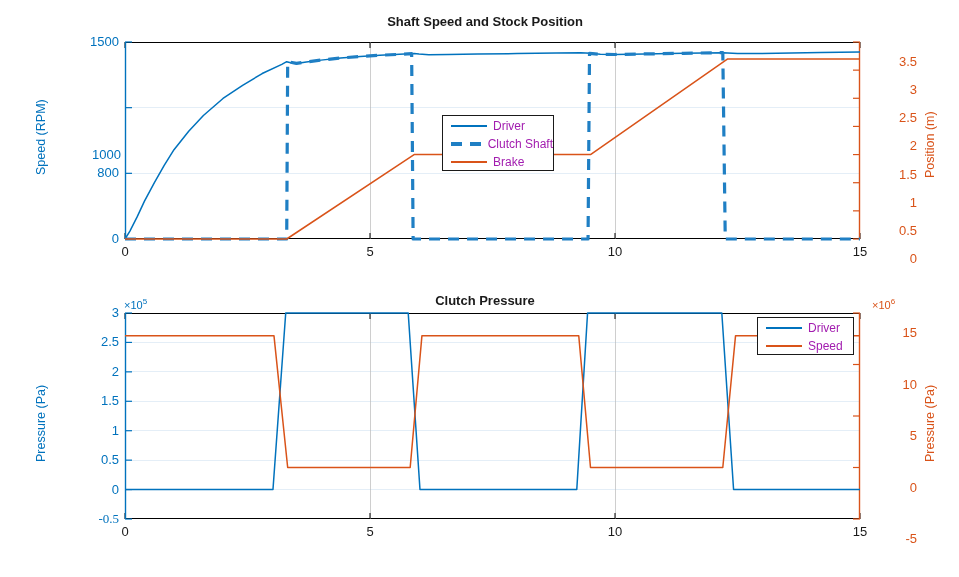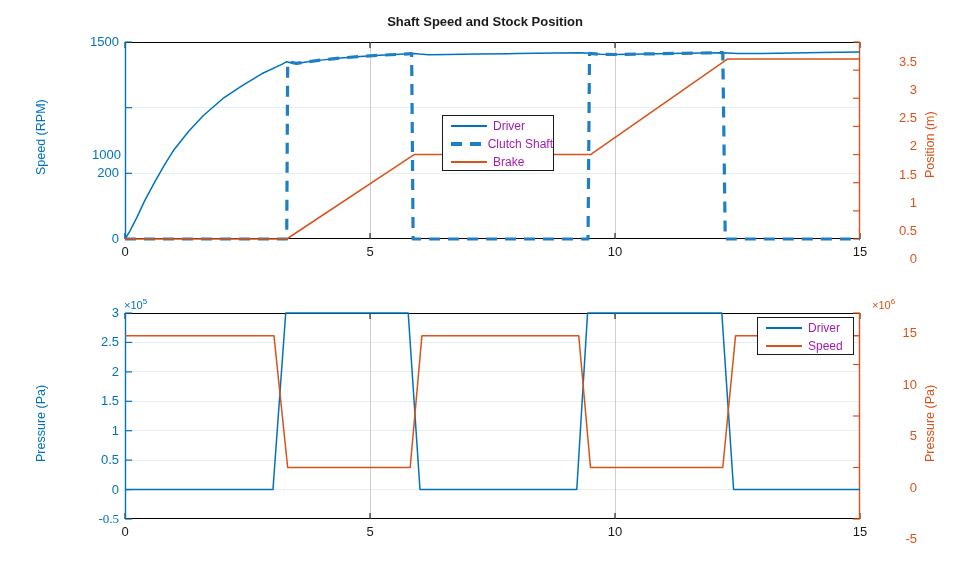--- a/index.html
+++ b/index.html
@@ -81,20 +81,21 @@
         <line x1="734.5" y1="0" x2="734.5" y2="197" stroke="#D95319" stroke-width="1.4"></line>
         <path d="M0.00 197.00 L4.90 189.12 L12.25 174.67 L19.60 158.91 L29.40 140.53 L39.20 123.45 L49.00 107.69 L63.70 89.31 L78.40 73.55 L98.00 56.47 L117.60 43.34 L137.20 31.52 L156.80 22.33 L161.70 19.70 L166.60 21.01 L171.50 21.41 L181.30 19.96 L196.00 18.12 L215.60 16.02 L235.20 14.45 L254.80 13.26 L274.40 12.35 L289.10 11.56 L294.00 12.08 L303.80 12.87 L323.40 12.61 L352.80 12.08 L392.00 11.56 L431.20 11.03 L455.70 10.77 L465.50 11.29 L475.30 12.35 L490.00 12.48 L519.40 11.95 L558.60 11.29 L597.80 10.64 L602.70 10.90 L612.50 11.56 L637.00 11.56 L666.40 11.03 L695.80 10.51 L735.00 9.98" fill="none" stroke="#0072BD" stroke-width="1.5" stroke-linecap="butt" stroke-linejoin="round"></path>
         <path d="M0.00 197.00 L159.25 197.00 L161.70 197.00 L162.68 19.70 L171.50 21.41 L181.30 19.96 L196.00 18.12 L215.60 16.02 L235.20 14.45 L254.80 13.26 L274.40 12.35 L286.65 11.56 L288.12 197.00 L463.05 197.00 L464.52 11.29 L475.30 12.35 L490.00 12.48 L519.40 11.95 L558.60 11.29 L597.80 10.64 L600.25 197.00 L735.00 197.00" fill="none" stroke="#1f7fc4" stroke-width="3.2" stroke-linecap="butt" stroke-linejoin="round" stroke-dasharray="11,8"></path>
         <path d="M0.00 197.00 L161.70 197.00 L289.10 112.57 L465.50 112.57 L602.70 16.89 L735.00 16.89" fill="none" stroke="#D95319" stroke-width="1.5" stroke-linecap="butt" stroke-linejoin="round"></path>
       </svg>
   </div>
 
   <div class="ylab left" style="left:34px;top:175px;transform:rotate(-90deg);">Speed (RPM)</div>
   <div class="ylab right" style="left:923px;top:178px;transform:rotate(-90deg);">Position (m)</div>
 
+  <div class="title" style="left:335px;top:293px;width:300px;">Clutch Pressure</div>
 
   <div class="axes" id="axBot" style="left:125px;top:313px;width:735px;height:206px;">
     <div class="plotbox"></div>
     <svg id="svgBot" width="735" height="206" viewBox="0 0 735 206">
         <line x1="0" y1="176.57142857142858" x2="735" y2="176.57142857142858" stroke="#e4eef7" stroke-width="1" shape-rendering="crispEdges"></line>
         <line x1="0" y1="147.14285714285714" x2="735" y2="147.14285714285714" stroke="#e4eef7" stroke-width="1" shape-rendering="crispEdges"></line>
         <line x1="0" y1="117.71428571428572" x2="735" y2="117.71428571428572" stroke="#e4eef7" stroke-width="1" shape-rendering="crispEdges"></line>
         <line x1="0" y1="88.28571428571429" x2="735" y2="88.28571428571429" stroke="#e4eef7" stroke-width="1" shape-rendering="crispEdges"></line>
         <line x1="0" y1="58.85714285714286" x2="735" y2="58.85714285714286" stroke="#e4eef7" stroke-width="1" shape-rendering="crispEdges"></line>
         <line x1="0" y1="29.428571428571445" x2="735" y2="29.428571428571445" stroke="#e4eef7" stroke-width="1" shape-rendering="crispEdges"></line>
@@ -169,21 +170,21 @@
       </div>
       <div class="row">
         <span class="sample">
           <i style="background: rgb(217, 83, 25);"></i>
         </span>
         <span class="lbl">Speed</span>
       </div>
     </div>
 
 <div class="tick l" style="left: 63px; top: 231px; width: 56px;">0</div>
-    <div class="tick l" style="left: 63px; top: 165.333px; width: 56px;">200</div>
+    <div class="tick l" style="left: 63px; top: 165.333px; width: 56px;">800</div>
     <div class="tick l" style="left: 65px; top: 99.6667px; width: 56px; margin-top: 47px;">1000</div>
     <div class="tick l" style="left: 63px; top: 34px; width: 56px;">1500</div>
     <div class="tick r" style="left: 867px; top: 231px; width: 50px;">0</div>
     <div class="tick r" style="left: 867px; top: 202.857px; width: 50px;">0.5</div>
     <div class="tick r" style="left: 867px; top: 174.714px; width: 50px;">1</div>
     <div class="tick r" style="left: 867px; top: 146.571px; width: 50px;">1.5</div>
     <div class="tick r" style="left: 867px; top: 118.429px; width: 50px;">2</div>
     <div class="tick r" style="left: 867px; top: 90.2857px; width: 50px;">2.5</div>
     <div class="tick r" style="left: 867px; top: 62.1429px; width: 50px;">3</div>
     <div class="tick r" style="left: 867px; top: 34px; width: 50px;">3.5</div>

